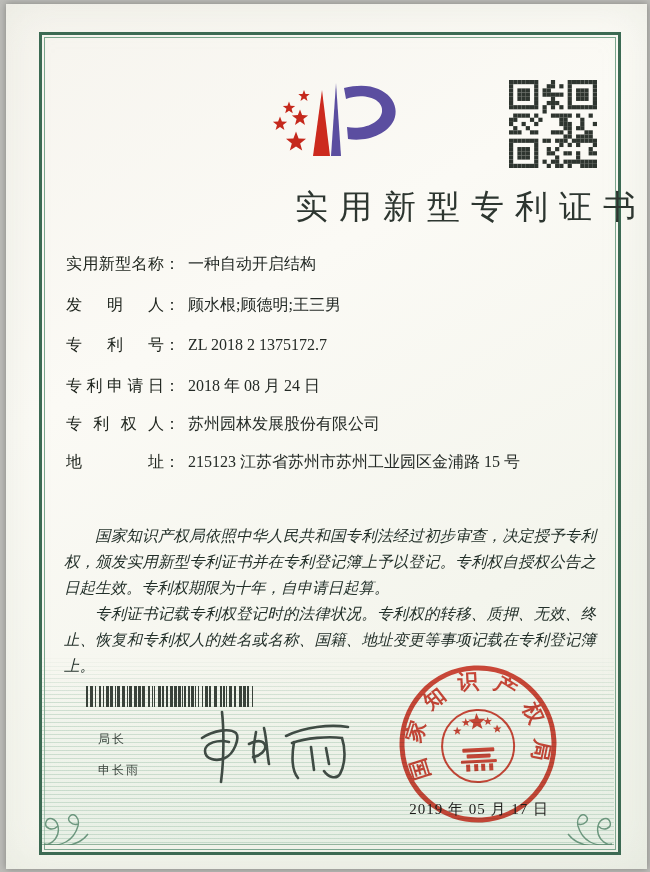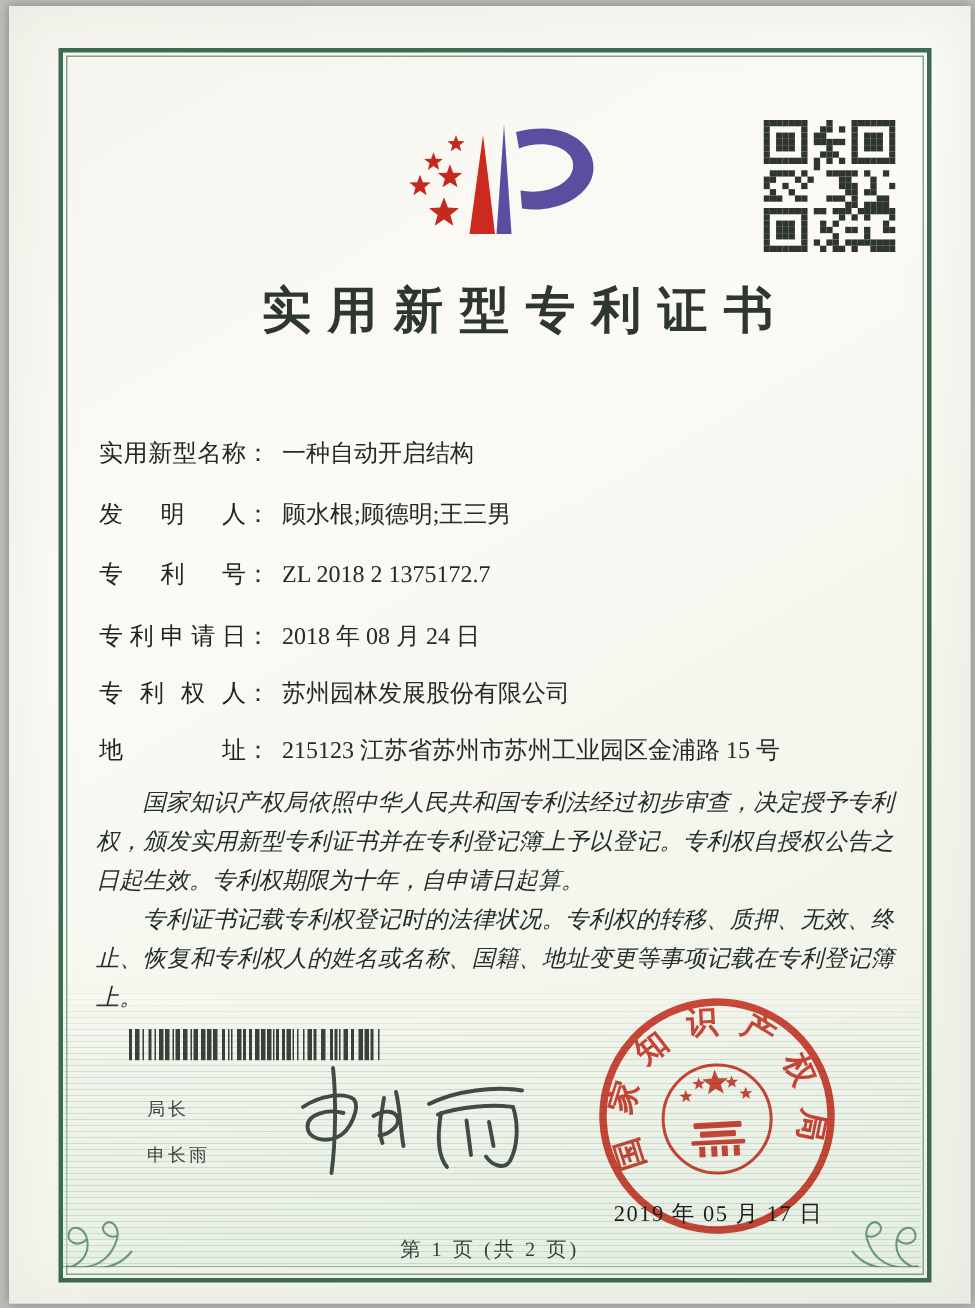--- a/index.html
+++ b/index.html
@@ -19,24 +19,24 @@
   }
   .frame-inner{
     position:absolute;inset:2px;border:1px solid #7ba68e;pointer-events:none;
   }
   .cert-no{
     position:absolute;left:62px;top:72px;font-size:15px;letter-spacing:3px;color:#3f3f3c;
   }
   .logo{position:absolute;left:250px;top:64px;width:162px;height:114px;}
   .qr{position:absolute;left:503px;top:76px;width:88px;height:88px;}
   .title{
-    position:absolute;left:0;right:0;top:181px;text-align:center;
-    font-size:33px;font-weight:700;letter-spacing:11px;color:#2d3630;padding-left:48px;
-  }
-  .field-row{position:absolute;left:60px;font-size:16px;color:#242a26;white-space:nowrap;margin-top:38px;}
+    position:absolute;left:0;right:0;top:181px;text-align:right;
+    font-size:33px;font-weight:400;letter-spacing:11px;color:#2d3630;padding-left:48px;
+  }
+  .field-row{position:absolute;left:60px;font-size:16px;color:#242a26;white-space:nowrap;}
   .field-label{
     display:inline-block;width:98px;text-align:justify;text-align-last:justify;
     vertical-align:bottom;color:#20261f;
   }
   .colon{margin-right:8px;}
   .grant-pair2{position:absolute;left:264px;top:0;}
   .paras{
     position:absolute;left:58px;top:519px;width:532px;
     font-size:15.5px;line-height:26px;color:#23302a;text-align:justify;
     font-style:italic;
@@ -430,14 +430,13 @@
       <rect x="66" y="100" width="36" height="3" rx="1"></rect>
       <rect x="71" y="104" width="4" height="7"></rect>
       <rect x="79" y="104" width="4" height="7"></rect>
       <rect x="86" y="104" width="4" height="7"></rect>
       <rect x="94" y="104" width="4" height="7"></rect>
     </g>
   </svg>
 
   <div class="seal-date">2019 年 05 月 17 日</div>
 
-  <div class="page-footer">第 1 页 (共 2 页)</div>
 </div>
 
 </body></html>

